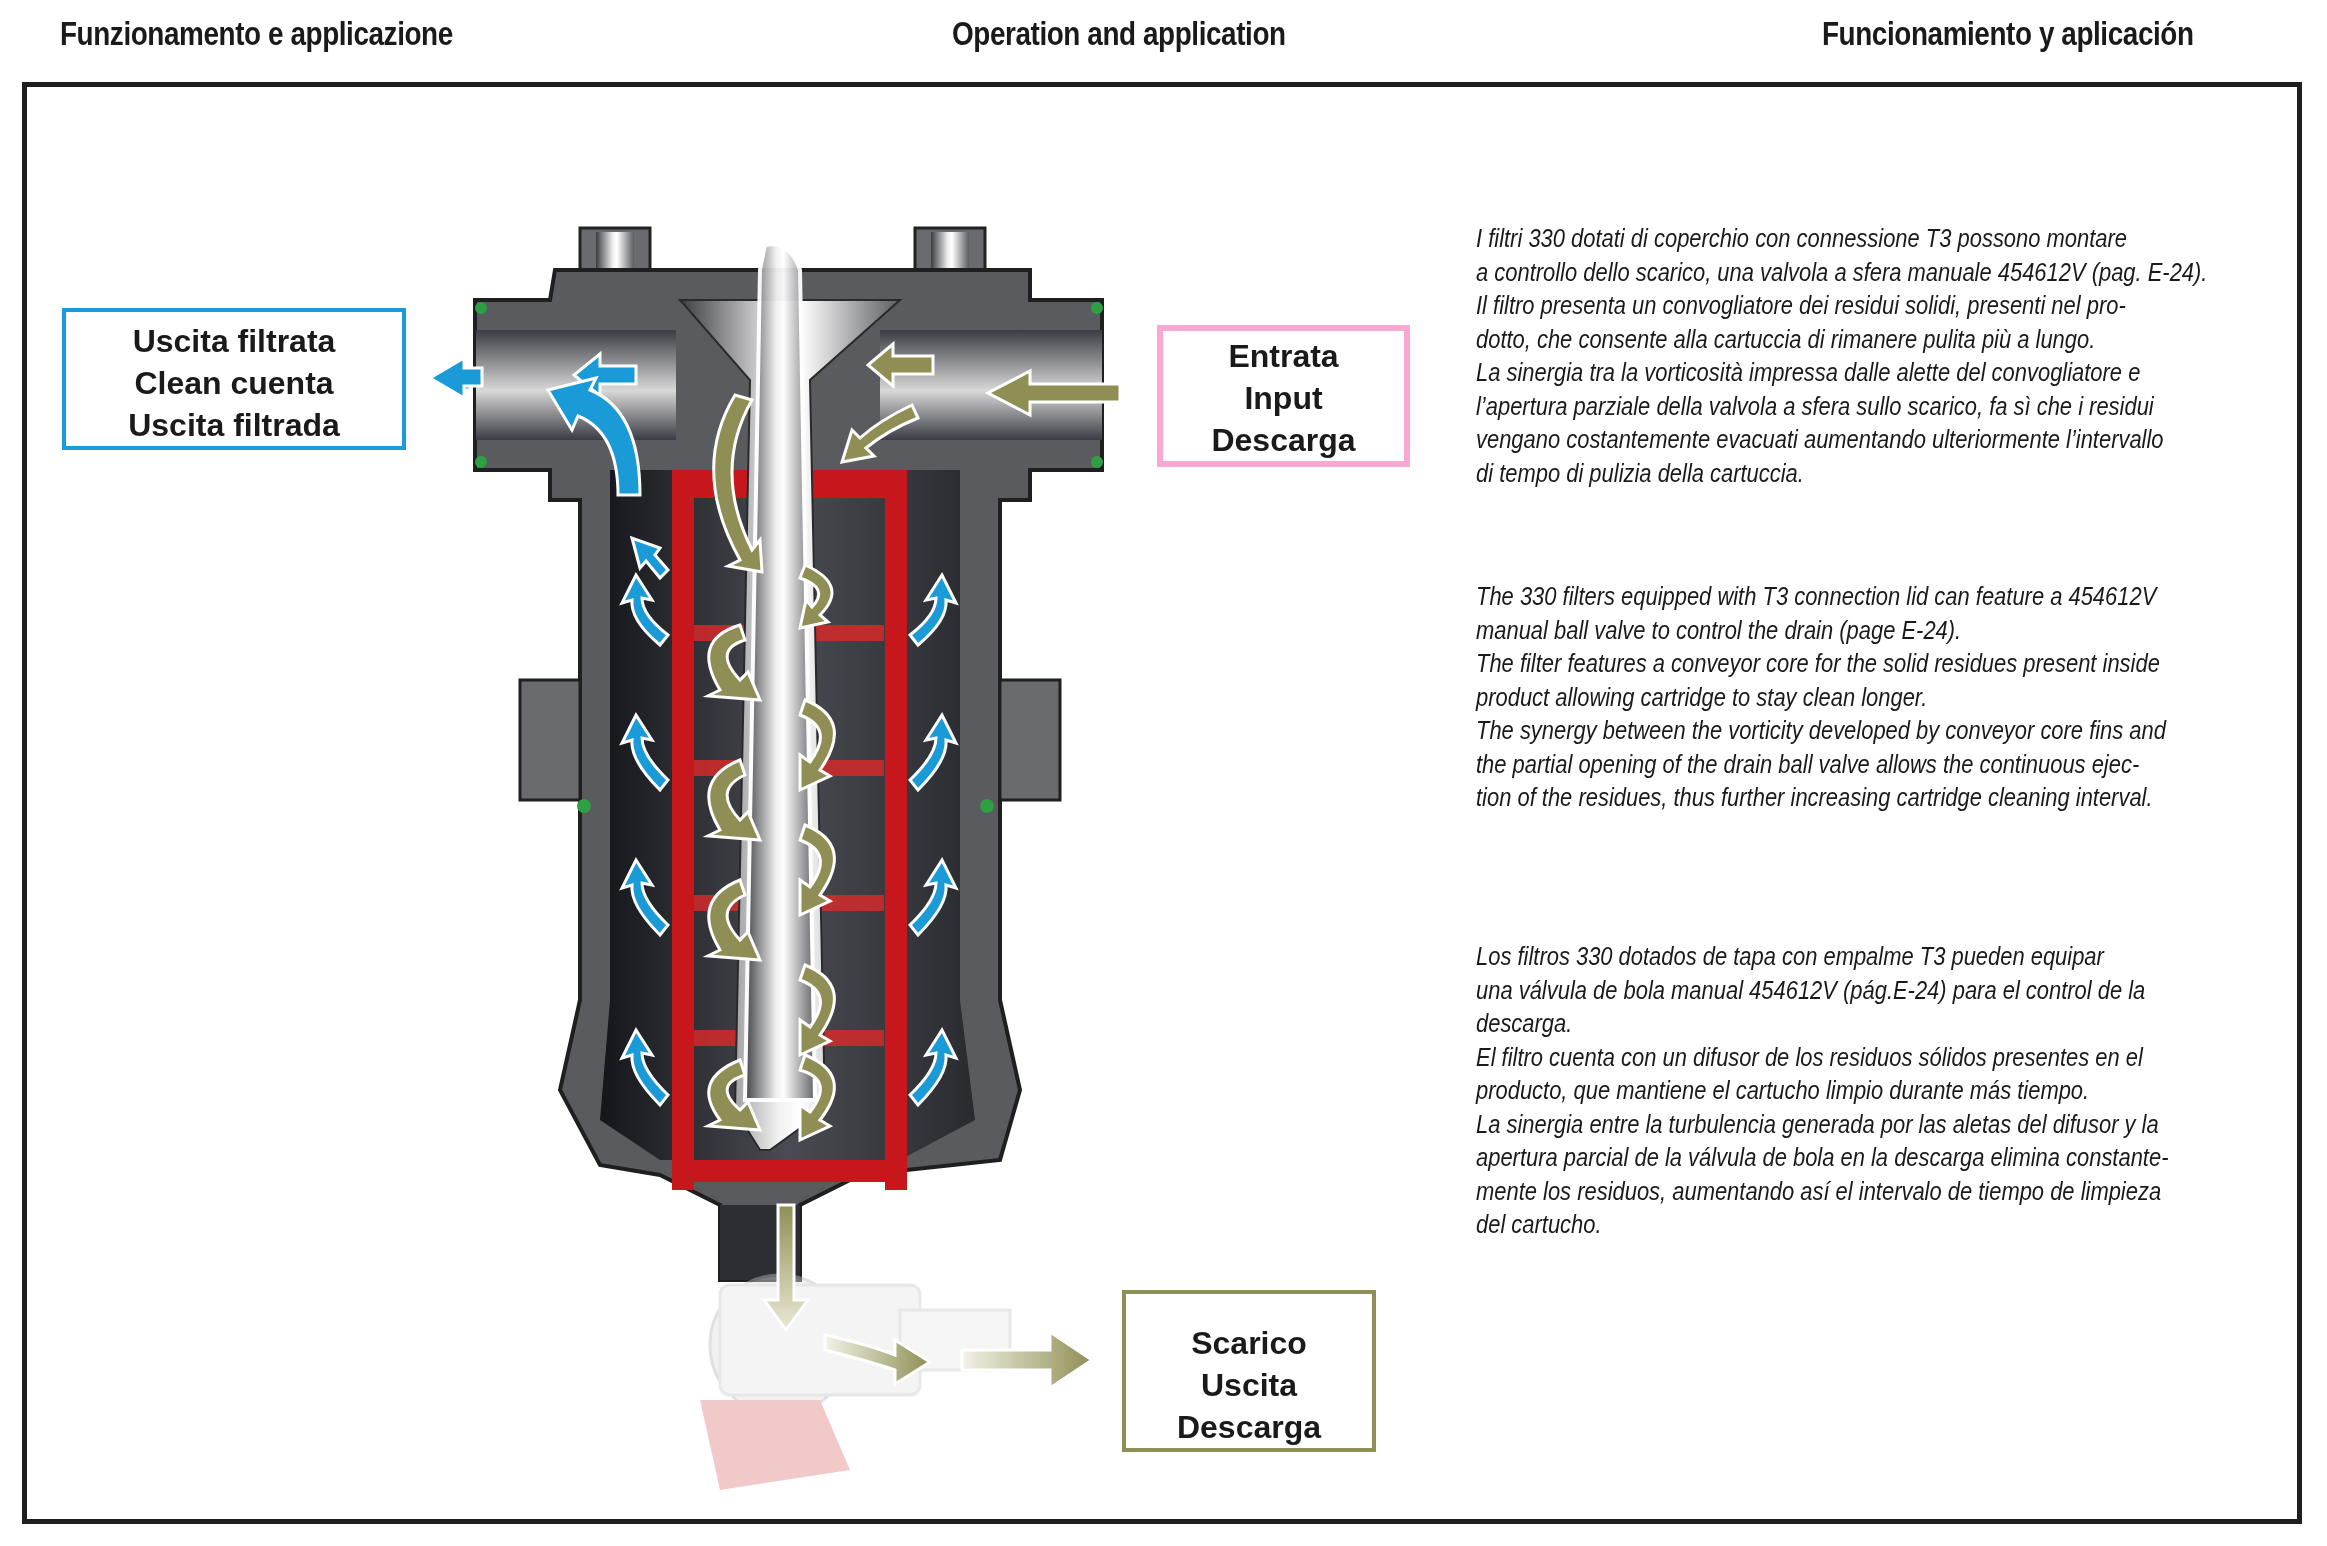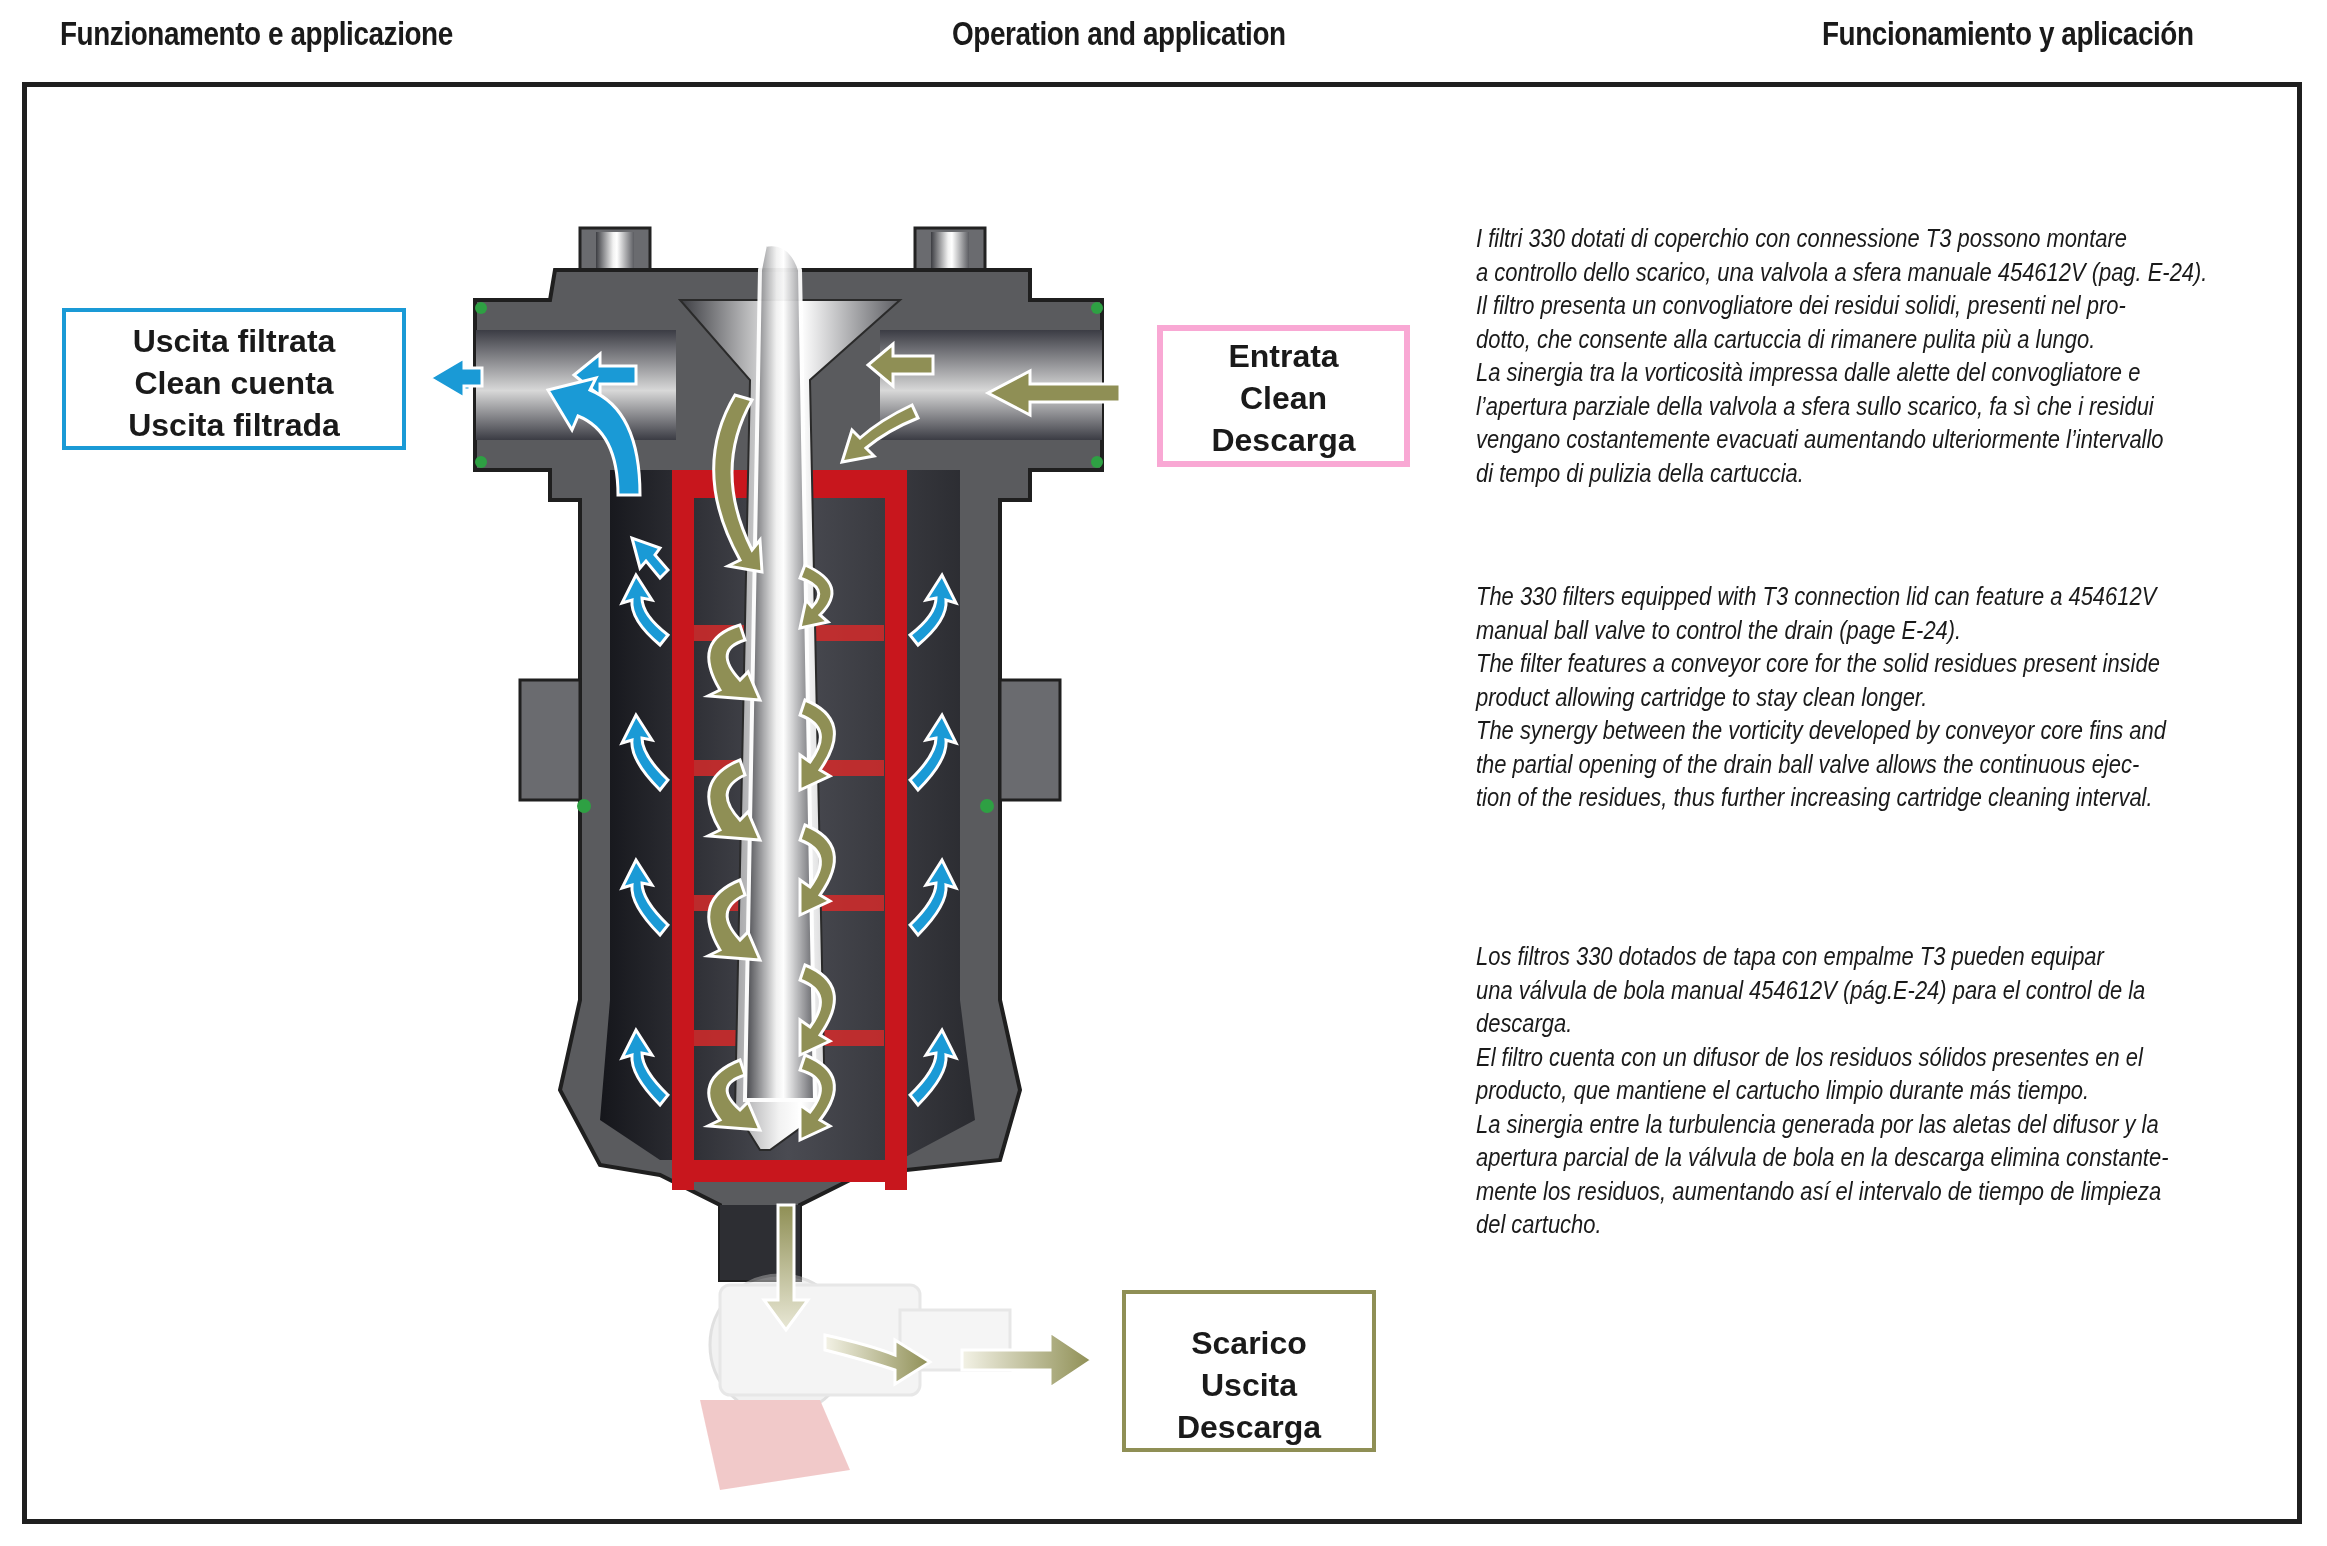--- a/index.html
+++ b/index.html
@@ -149,21 +149,21 @@
   </g>
 </svg>
 
 <div class="label-box" id="box-out">
   <span>Uscita filtrata</span>
   <span>Clean cuenta</span>
   <span>Uscita filtrada</span>
 </div>
 <div class="label-box" id="box-in">
   <span>Entrata</span>
-  <span>Clean</span>
+  <span>Input</span>
   <span>Descarga</span>
 </div>
 <div class="label-box" id="box-drain">
   <span>Scarico</span>
   <span>Uscita</span>
   <span>Descarga</span>
 </div>
 
 <div class="para" id="p-it">
   <span>I filtri 330 dotati di coperchio con connessione T3 possono montare</span>

